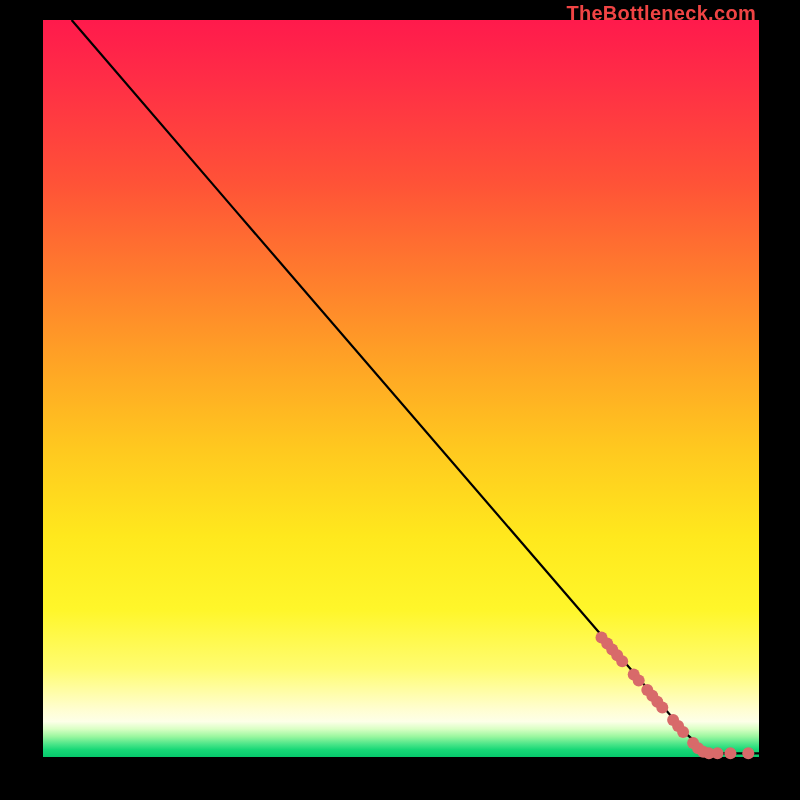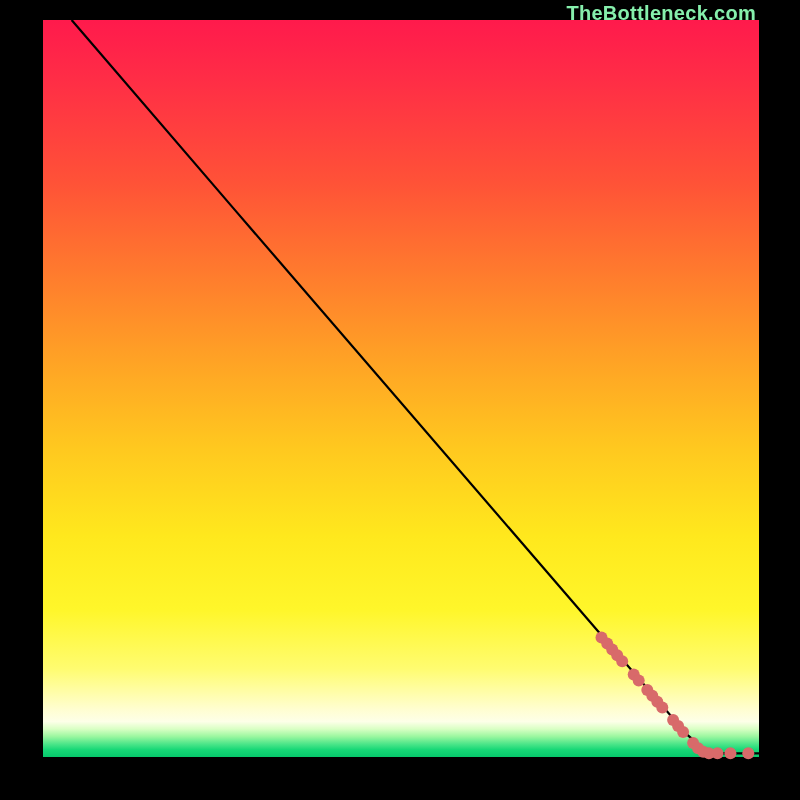--- a/index.html
+++ b/index.html
@@ -41,21 +41,21 @@
       #9cf7a0 97.2%,
       #4fe68a 98.2%,
       #18d877 99.0%,
       #06c96c 100%
     );
   }
   .watermark {
     position: absolute;
     top: 2px;
     right: 44px;
-    color: #86efac;
+    color: #ef4444;
     font-size: 20px;
     font-weight: 600;
     letter-spacing: 0.3px;
   }
   svg.overlay {
     position: absolute;
     left: 43px;
     top: 20px;
     width: 716px;
     height: 737px;

